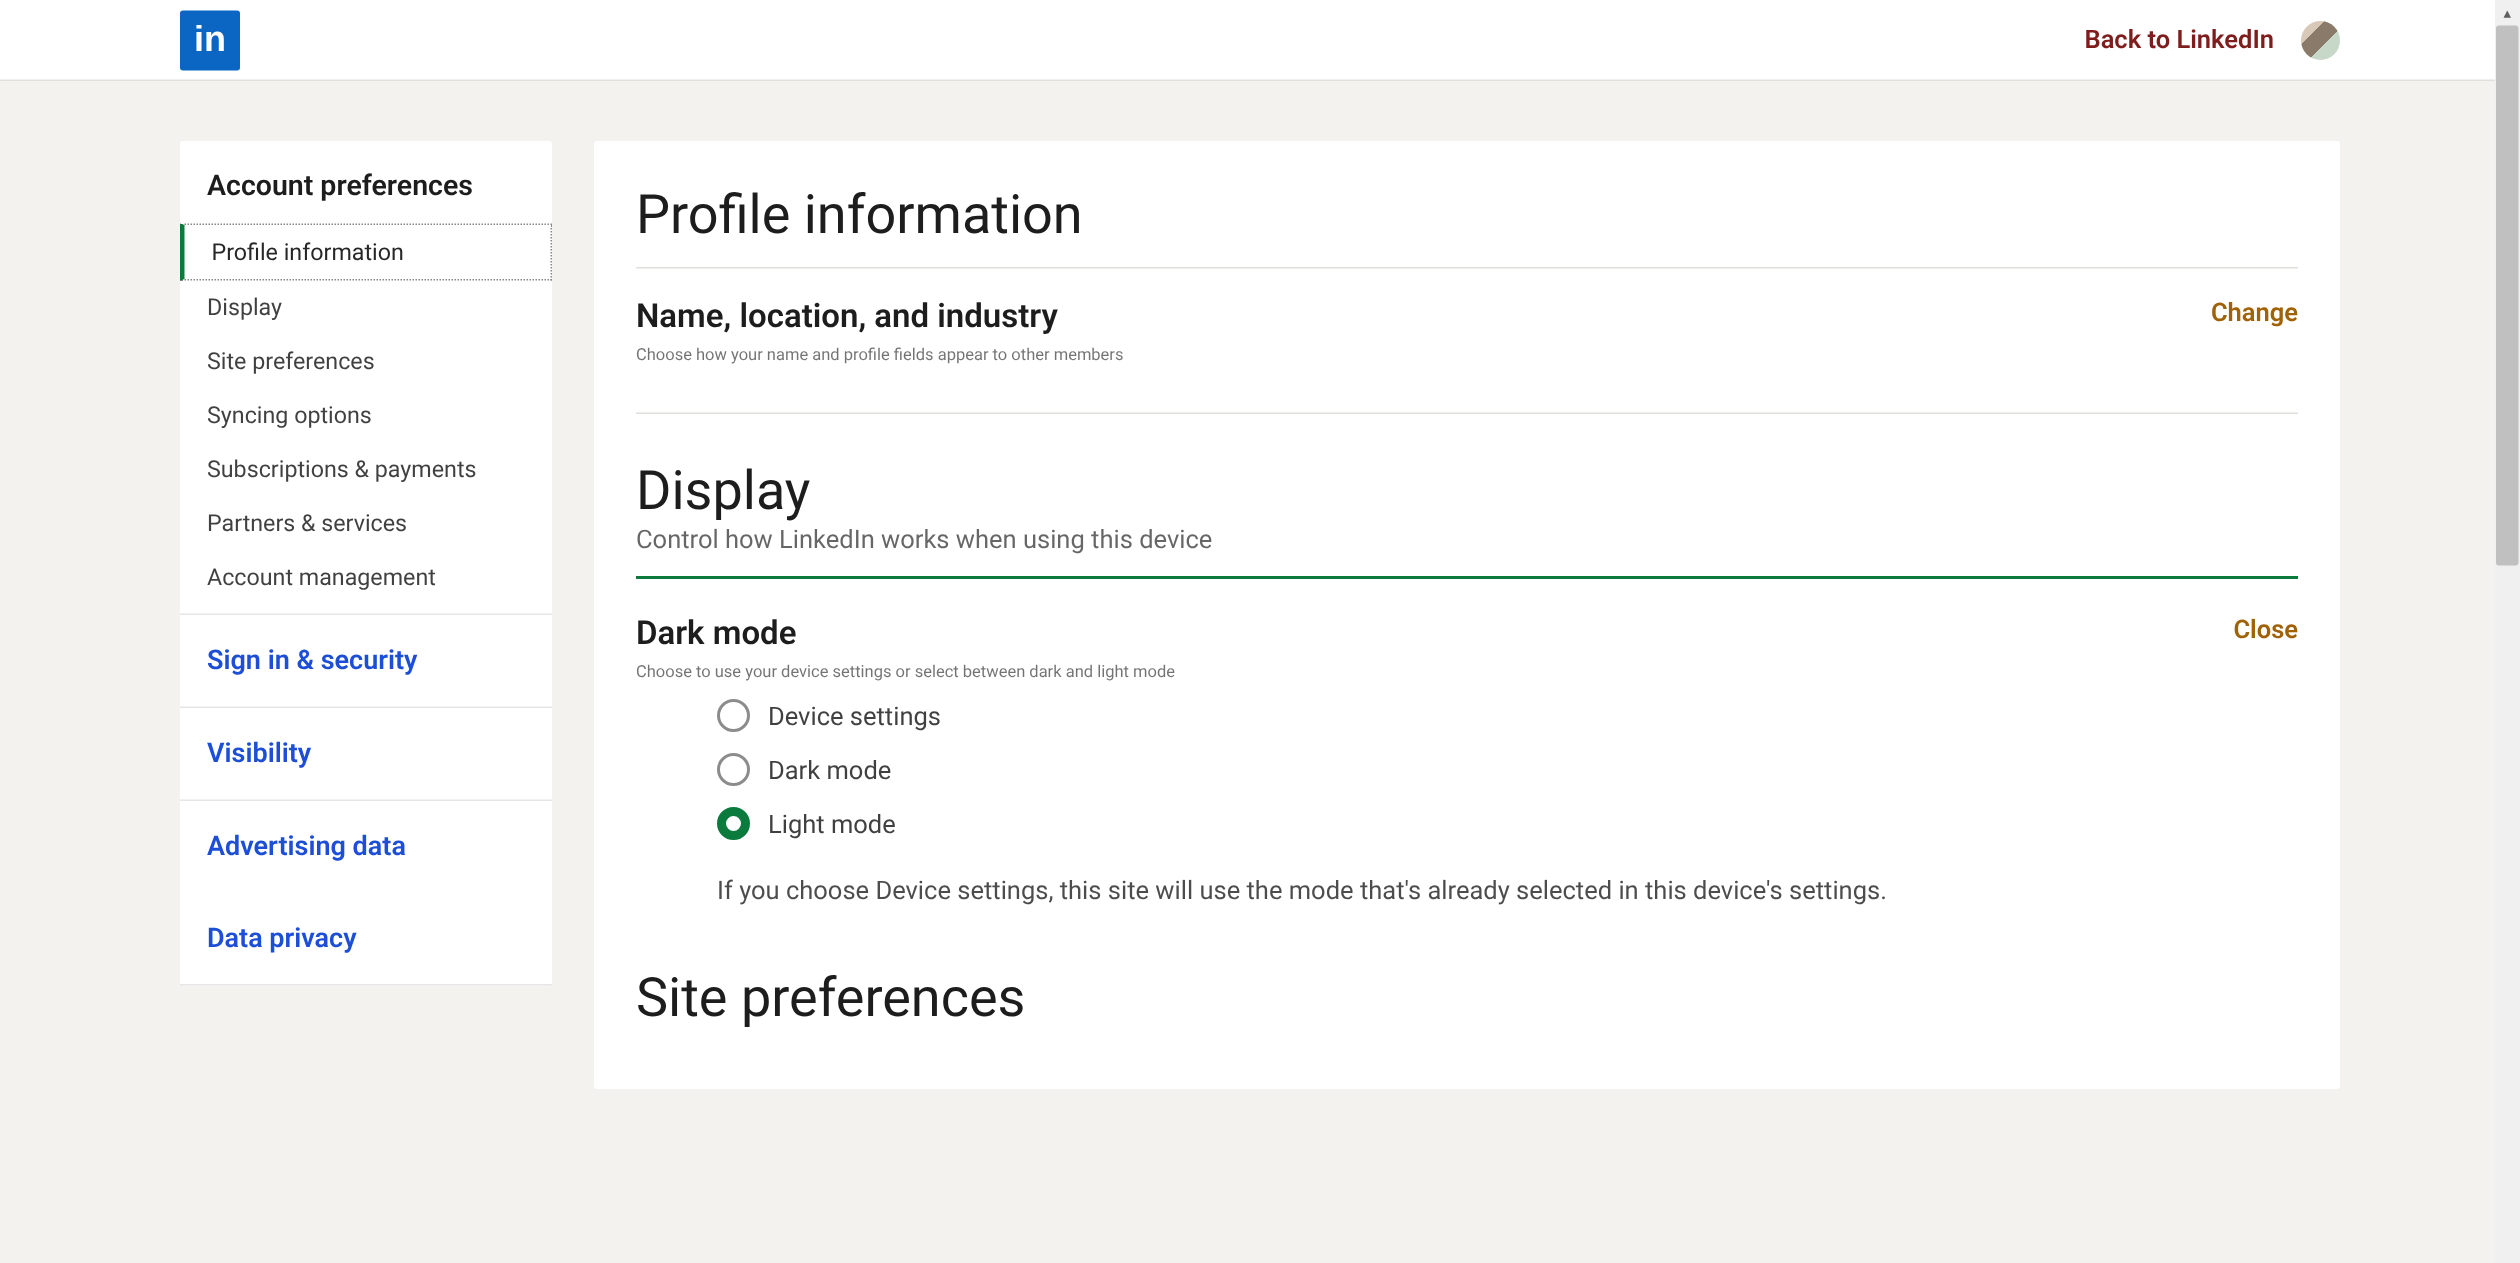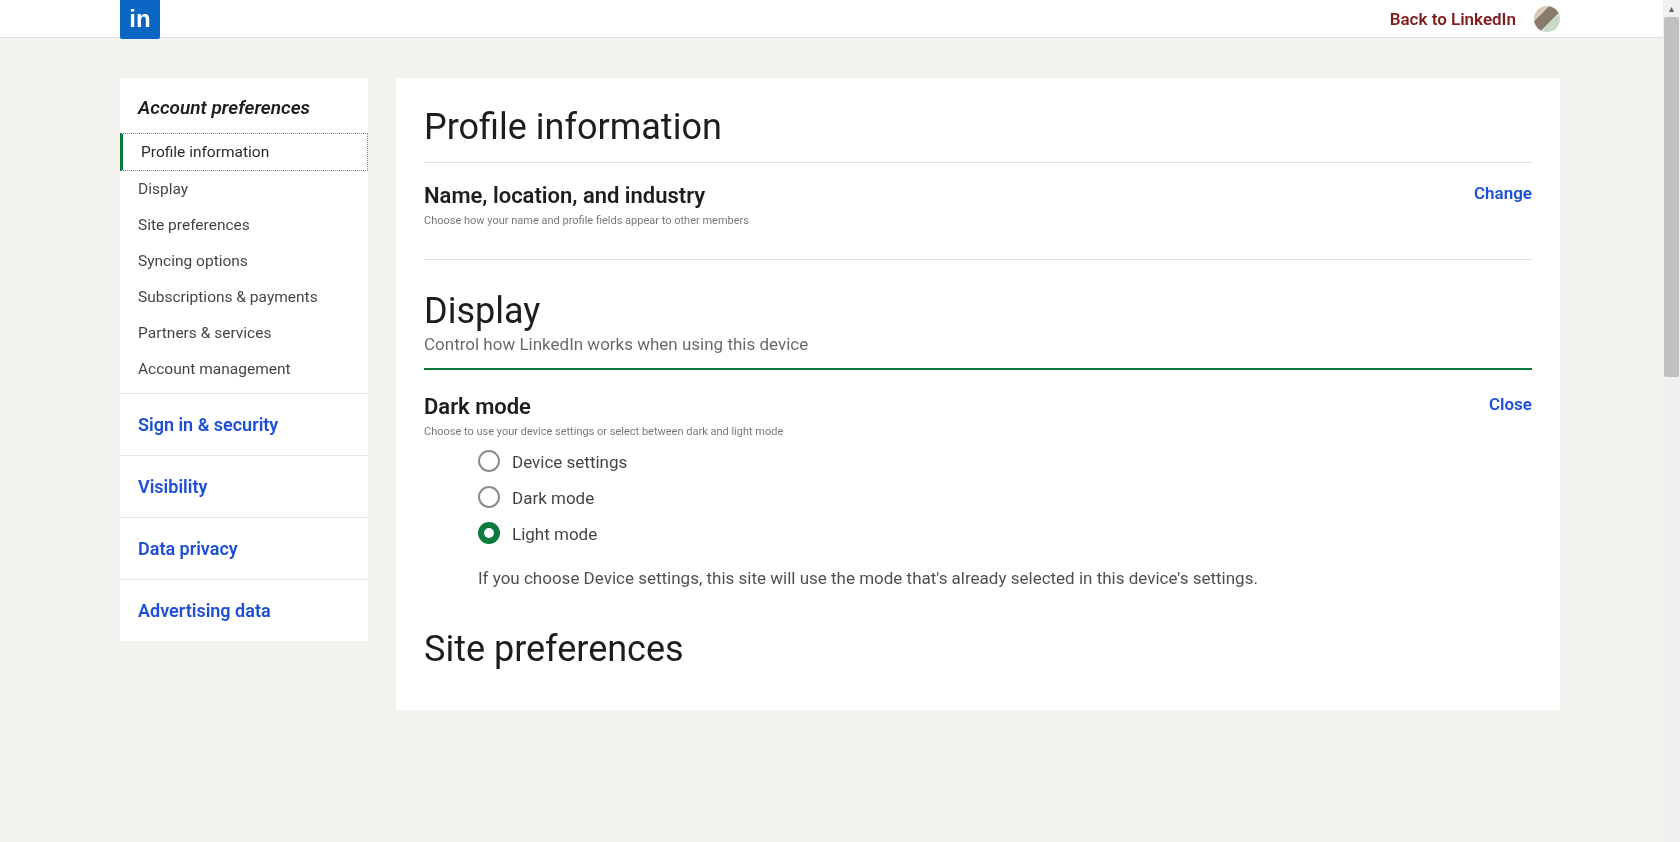--- a/index.html
+++ b/index.html
@@ -7,21 +7,21 @@
       padding: 0;
       box-sizing: border-box;
     }
     body {
       font-family: -apple-system, BlinkMacSystemFont, "Segoe UI", Roboto, Helvetica, Arial, sans-serif;
       background: #f3f2ef;
       overflow-x: hidden;
     }
     .header {
       background: #ffffff;
-      height: 38px;
+      height: 54px;
       border-bottom: 1px solid #e0dfdc;
       display: flex;
       align-items: center;
       justify-content: space-between;
       padding: 0 120px 0 120px;
     }
     .logo {
       width: 40px;
       height: 40px;
       background: #0a66c2;
@@ -63,21 +63,20 @@
       width: 248px;
       background: #ffffff;
       border-radius: 2px;
       flex-shrink: 0;
     }
     .sidebar-section-header {
       font-size: 19px;
       font-weight: 600;
       padding: 18px 18px 14px 18px;
       color: #1d1d1d;
-      font-style: italic;
     }
     .sidebar-subitems {
       border-bottom: 1px solid #e6e6e6;
       padding-bottom: 6px;
     }
     .sidebar-subitem {
       font-size: 15.5px;
       font-weight: 400;
       color: rgba(0,0,0,0.75);
       padding: 9px 18px;
@@ -144,21 +143,21 @@
       color: #1d1d1d;
       margin-bottom: 6px;
     }
     .setting-desc {
       font-size: 11px;
       color: rgba(0,0,0,0.55);
     }
     .action-link {
       font-size: 17px;
       font-weight: 600;
-      color: #1d4ed8;
+      color: #a16207;
       cursor: pointer;
       flex-shrink: 0;
     }
     .radio-group {
       margin-left: 54px;
       margin-top: 12px;
     }
     .radio-option {
       display: flex;
       align-items: flex-end;
@@ -238,22 +237,22 @@
       <div class="sidebar-subitem active">Profile information</div>
       <div class="sidebar-subitem">Display</div>
       <div class="sidebar-subitem">Site preferences</div>
       <div class="sidebar-subitem">Syncing options</div>
       <div class="sidebar-subitem">Subscriptions &amp; payments</div>
       <div class="sidebar-subitem">Partners &amp; services</div>
       <div class="sidebar-subitem">Account management</div>
     </div>
     <div class="sidebar-item">Sign in &amp; security</div>
     <div class="sidebar-item">Visibility</div>
+    <div class="sidebar-item" style="border-bottom:none">Advertising data</div>
     <div class="sidebar-item">Data privacy</div>
-    <div class="sidebar-item" style="border-bottom:none">Advertising data</div>
   </div>
 
   <div class="content">
 
     <div class="section-title">Profile information</div>
     <hr class="section-rule">
 
     <div class="setting-row">
       <div>
         <div class="setting-title">Name, location, and industry</div>

